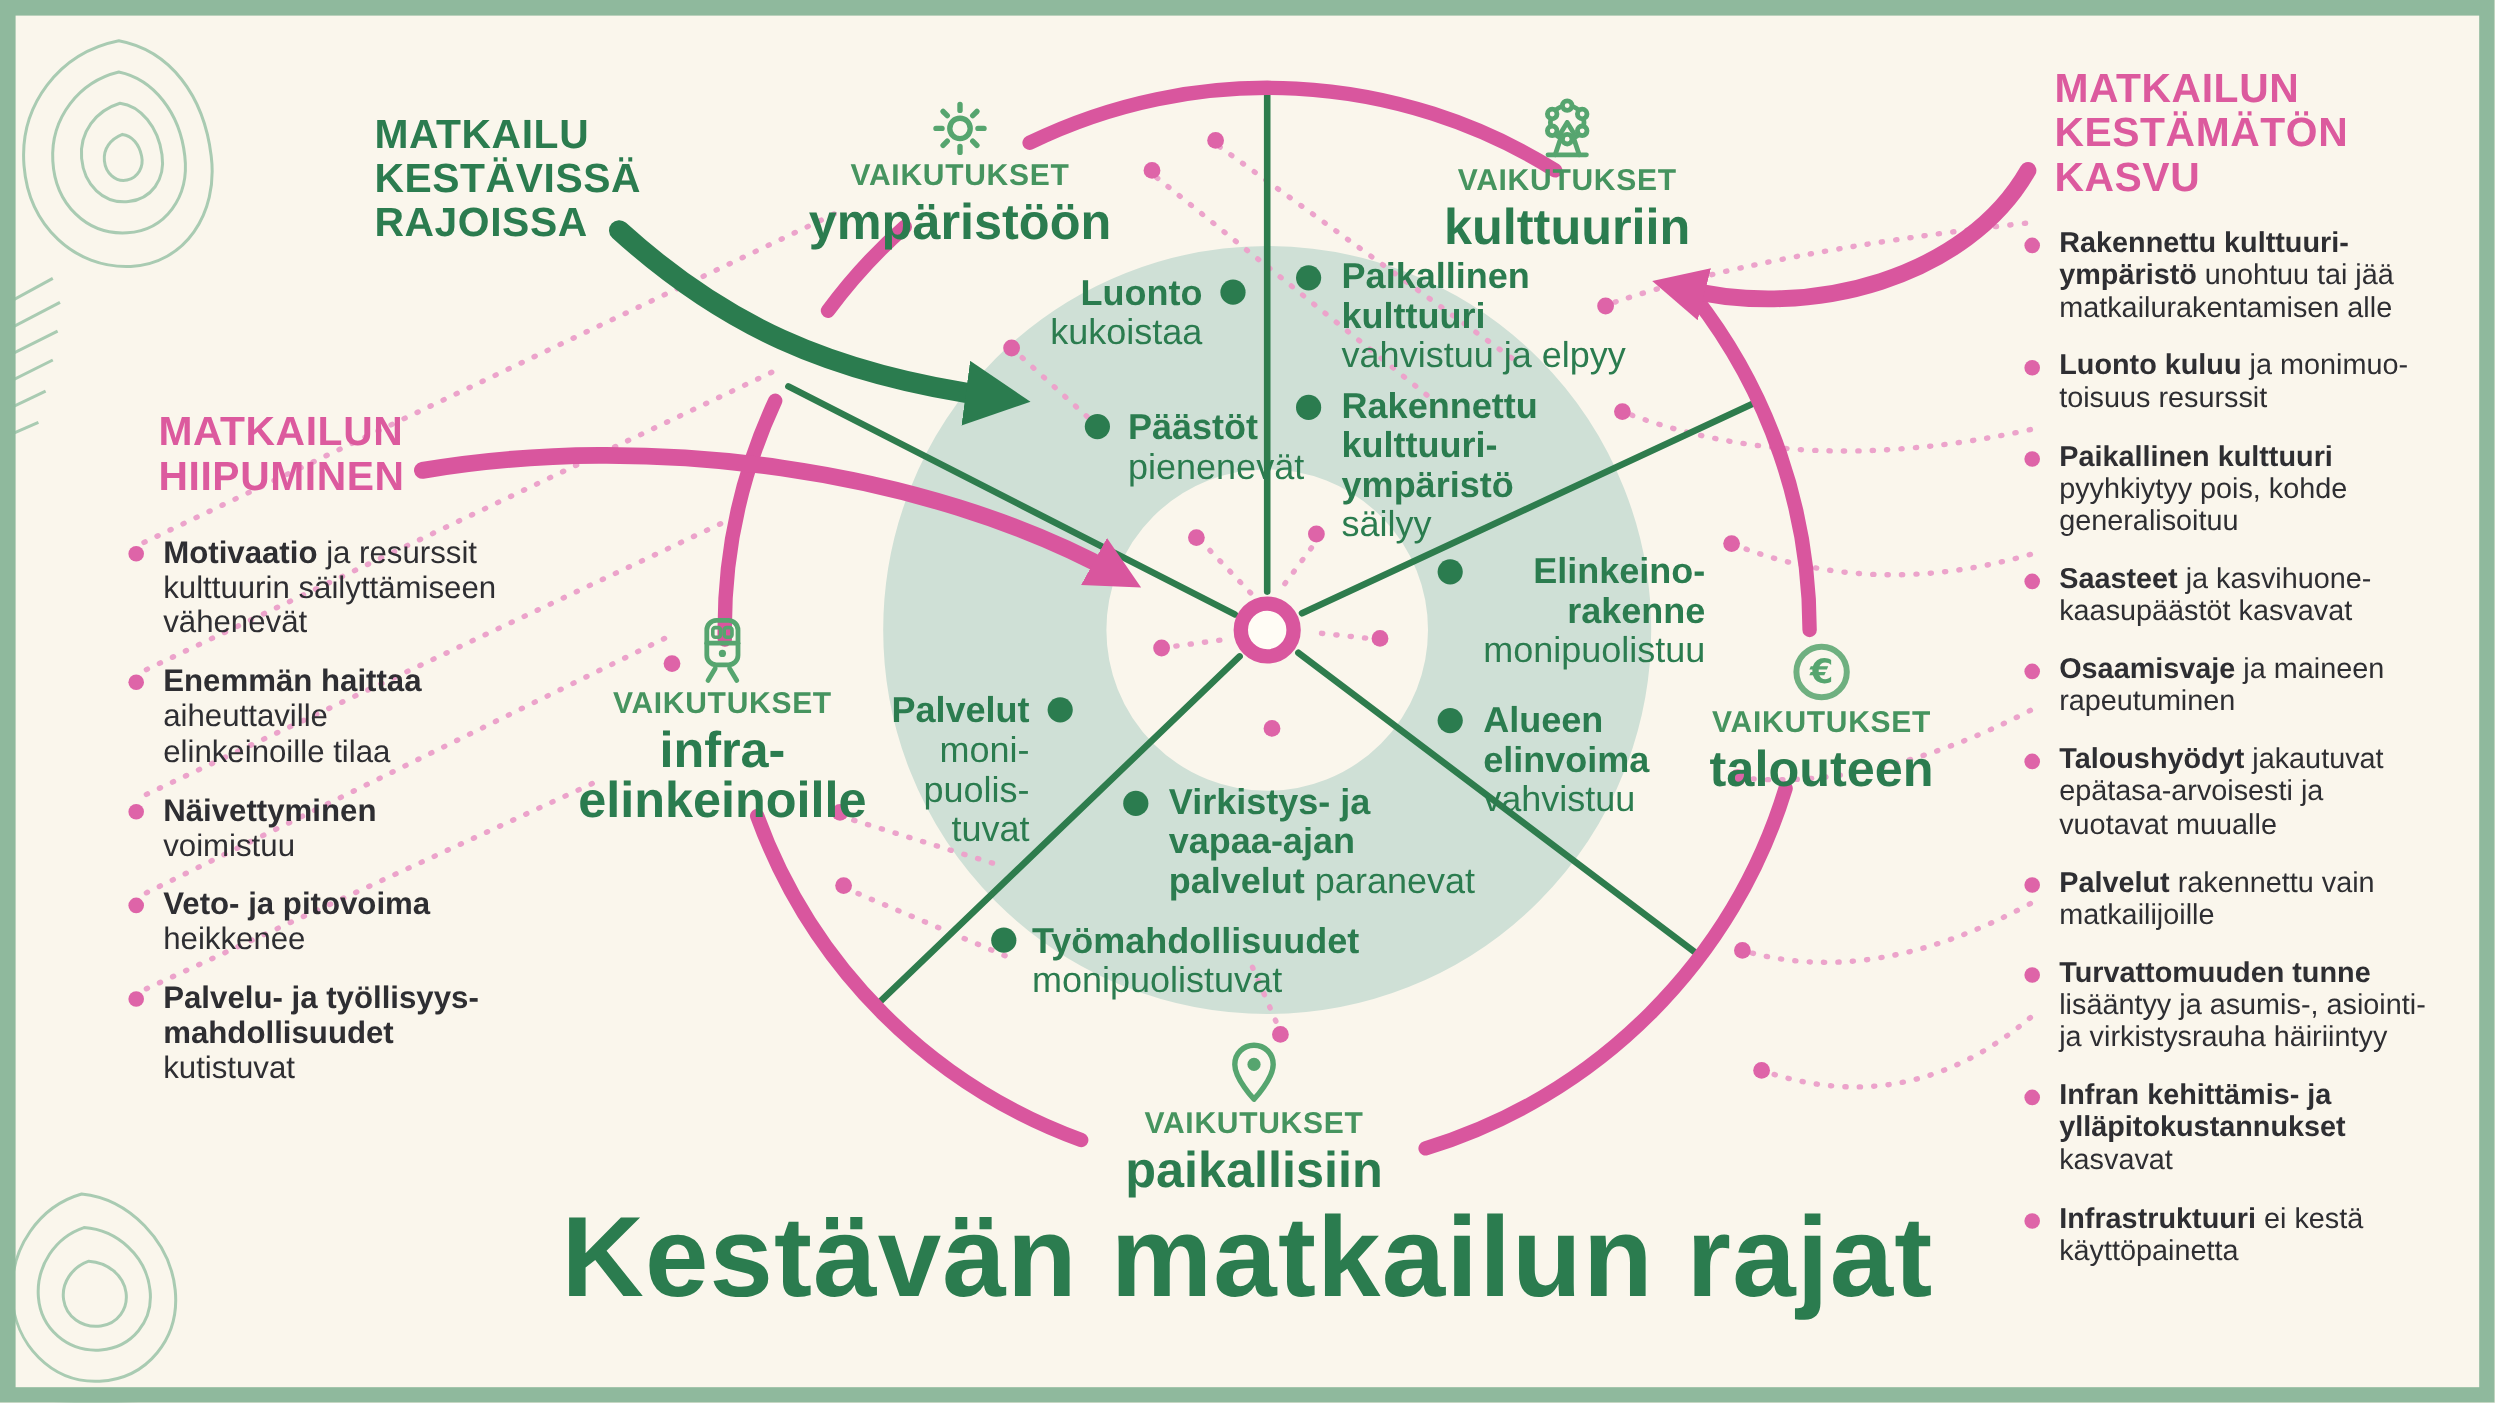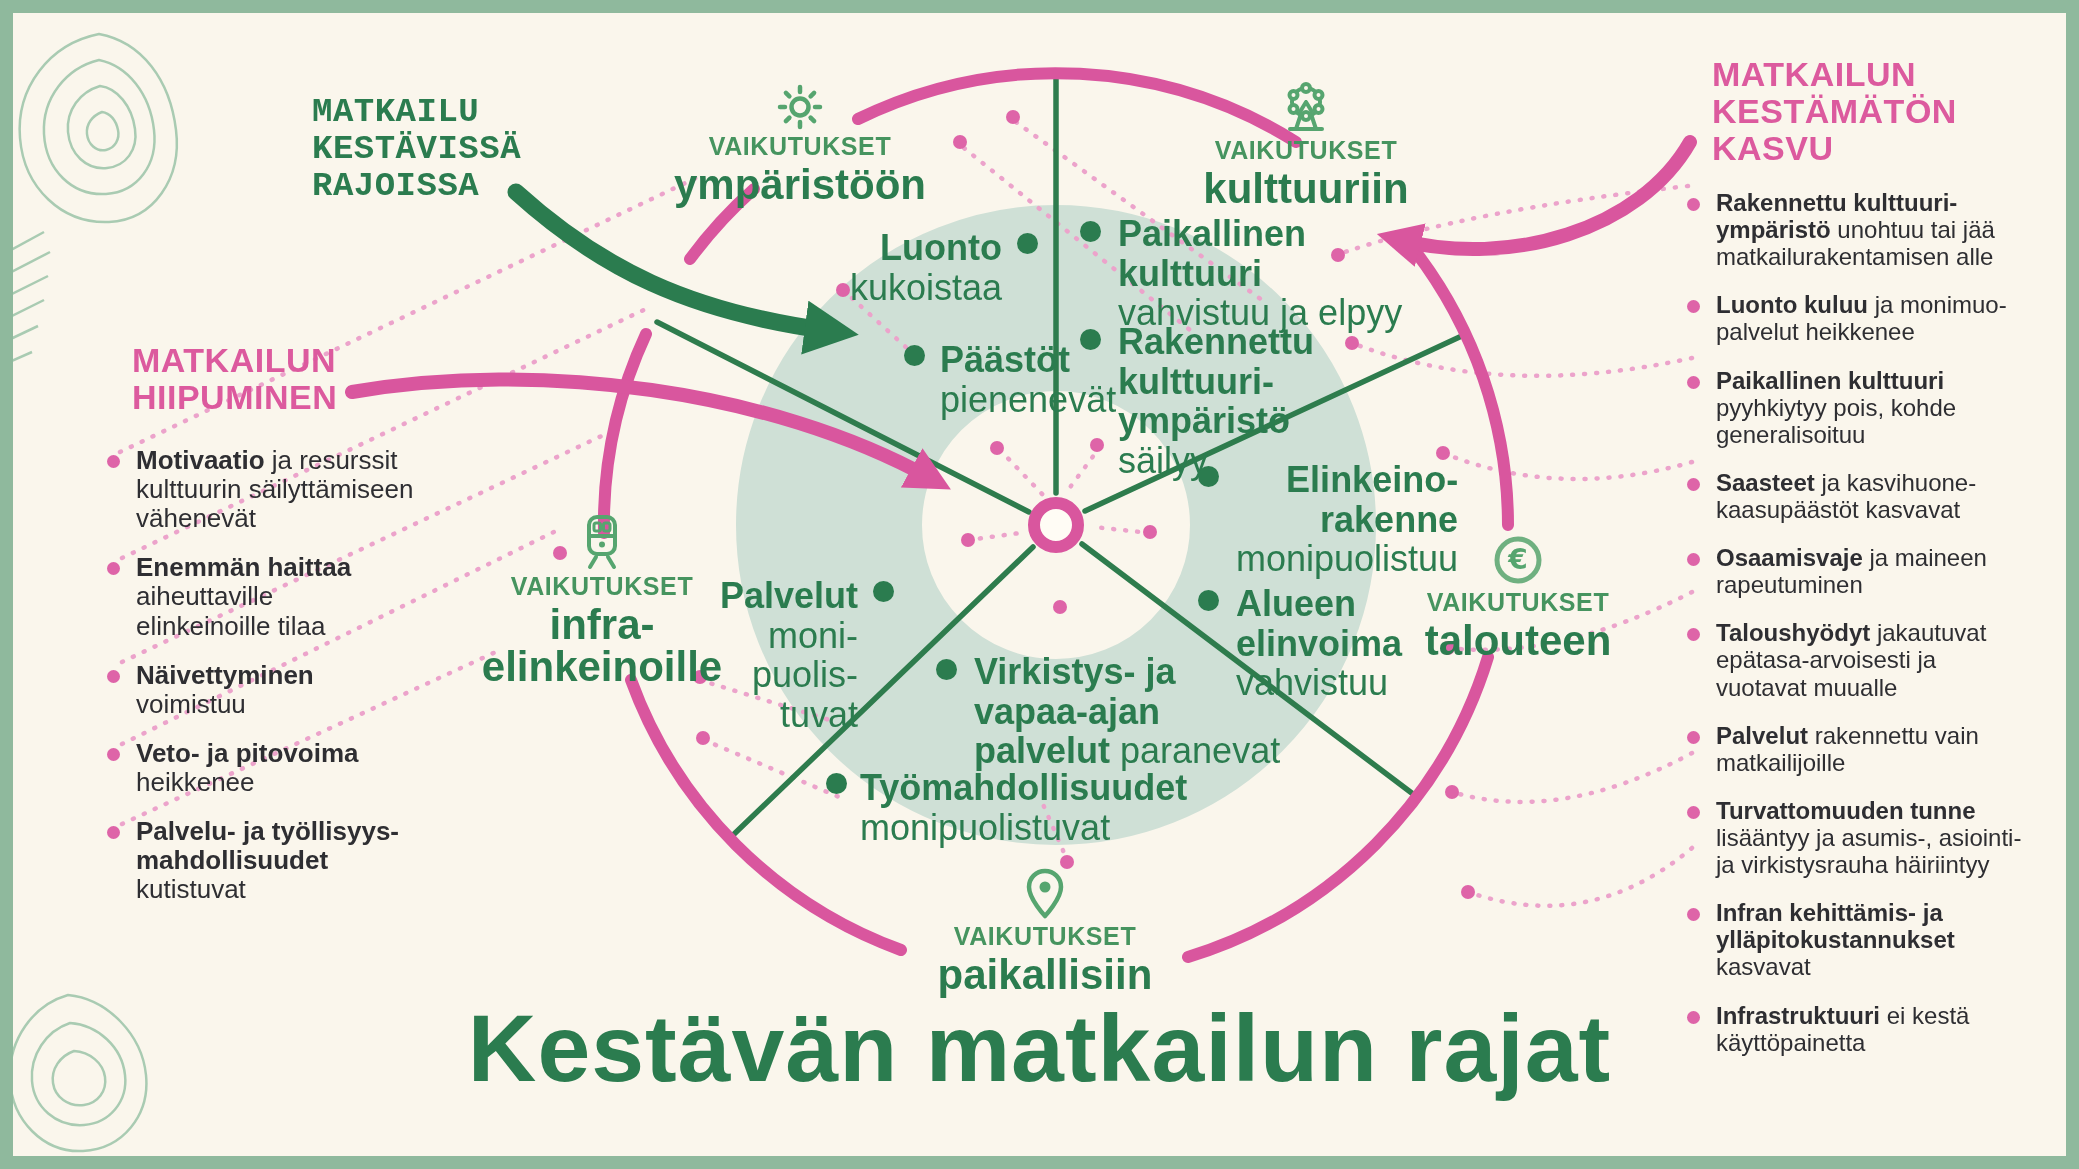--- a/index.html
+++ b/index.html
@@ -2,26 +2,26 @@
 <html><head>
 <meta charset="utf-8">
 <style>
   html,body{margin:0;padding:0;background:#e8e4d8;}
   #stage{position:relative;width:2079px;height:1169px;background:#FAF6EC;overflow:hidden;
          font-family:"Liberation Sans",sans-serif;}
   .frame{position:absolute;inset:0;border:13px solid #8FB99D;pointer-events:none;z-index:50;}
   svg.layer{position:absolute;left:0;top:0;z-index:1;}
   .txt{position:absolute;z-index:5;}
   .h{font-weight:bold;font-size:34px;line-height:1.09;white-space:pre-line;letter-spacing:.5px;}
-  .h.green{color:#2B7C4F;font-family:Liberation Mono, monospace;}
+  .h.green{color:#2B7C4F;}
   .h.pink{color:#DC5A9E;}
   .sector{position:absolute;z-index:5;text-align:center;width:360px;}
   .sector .small{font-size:25px;font-weight:bold;color:#46945F;letter-spacing:.6px;margin-top:2px;}
   .sector .name{font-size:42px;font-weight:bold;color:#2B7C4F;line-height:1.0;white-space:pre-line;margin-top:3px;}
-  .inner{position:absolute;z-index:5;color:#2B7C4F;font-size:36px;line-height:1.1;white-space:pre-line;}
+  .inner{position:absolute;z-index:5;color:#2B7C4F;font-size:30px;line-height:1.1;white-space:pre-line;}
   .inner .reg{font-weight:normal;}
   .inner b{font-weight:bold;}
   .inner.r{text-align:right;}
   .gdot{position:absolute;width:21px;height:21px;border-radius:50%;background:#2B7C4F;}
   ul.list{position:absolute;z-index:5;list-style:none;margin:0;padding:0;color:#2E2E32;}
   ul.list li{position:relative;white-space:pre-line;}
   ul.list li::before{content:"";position:absolute;left:-29px;top:9px;width:13px;height:13px;border-radius:50%;background:#DE64A8;}
   ul.list-left{font-size:26px;line-height:1.12;width:340px;margin-top:14px;}
   ul.list-left li{margin-bottom:20px;}
   ul.list-right{font-size:24px;line-height:1.13;width:350px;}
@@ -268,21 +268,21 @@
     <li><b>Palvelu- ja työllisyys-
 mahdollisuudet</b><span>
 kutistuvat</span></li>
   </ul>
 
   <ul class="list list-right" style="left:1716px;top:168px;">
     <li><b>Rakennettu kulttuuri-
 ympäristö</b><span> unohtuu tai jää
 matkailurakentamisen alle</span></li>
     <li><b>Luonto kuluu</b><span> ja monimuo-
-palvelut heikkenee</span></li>
+toisuus resurssit</span></li>
     <li><b>Paikallinen kulttuuri</b><span>
 pyyhkiytyy pois, kohde
 generalisoituu</span></li>
     <li><b>Saasteet</b><span> ja kasvihuone-
 kaasupäästöt kasvavat</span></li>
     <li><b>Osaamisvaje</b><span> ja maineen
 rapeutuminen</span></li>
     <li><b>Taloushyödyt</b><span> jakautuvat
 epätasa-arvoisesti ja
 vuotavat muualle</span></li>

